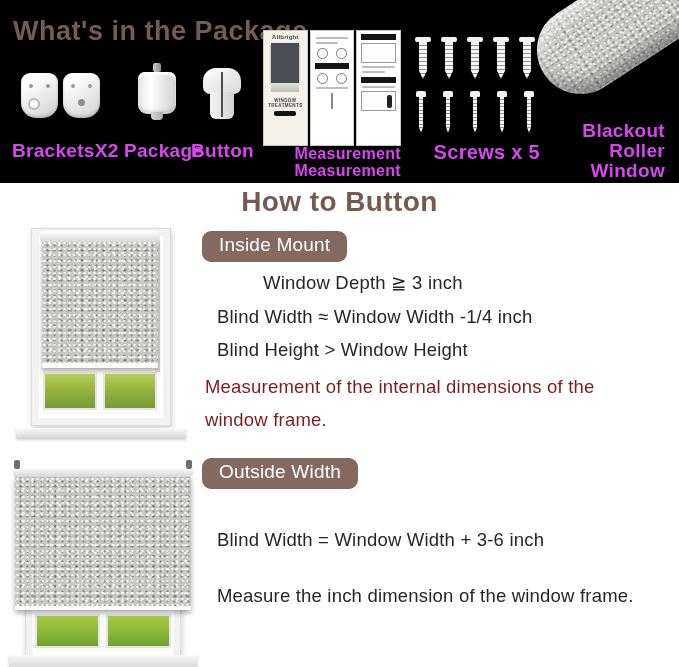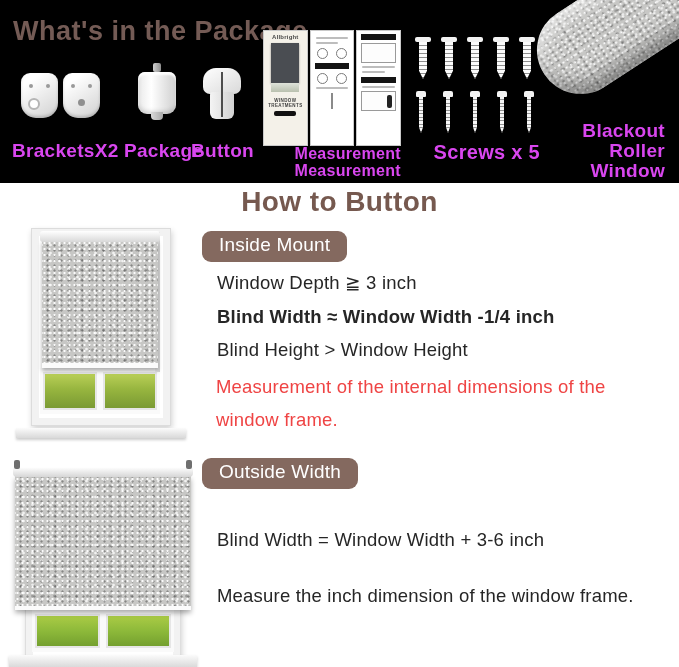--- a/index.html
+++ b/index.html
@@ -86,21 +86,21 @@
                 box-shadow:inset 0 10px 14px rgba(255,255,255,.55), inset 0 -12px 16px rgba(0,0,0,.35), 0 3px 6px rgba(0,0,0,.5); }
 
   
   .measure-title { position:absolute; left:0; top:186px; width:100%; text-align:center;
                    font-size:28px; font-weight:600; color:#76594f; letter-spacing:.4px; }
   .badge { position:absolute; left:190px; background:#84695f; color:#fff; font-size:19px; font-weight:500;
            padding:3px 17px 6px; border-radius:9px; letter-spacing:.2px;margin-left:12px; }
   .badge.inside { top:231px; }
   .badge.outside { top:458px; }
   .mline { position:absolute; left:217px; font-size:18.5px; color:#262626; letter-spacing:.2px; white-space:nowrap; }
-  .mnote { position:absolute; left:216px; font-size:18.5px; color:#ef4444; letter-spacing:.2px; line-height:33px; width:450px; }
+  .mnote { position:absolute; left:205px; font-size:18.5px; color:#7f1d1d; letter-spacing:.2px; line-height:33px; width:450px; }
 
   
   .fig-inside { position:absolute; left:12px; top:222px; width:178px; height:226px; background:#fff; }
   .if-frame { position:absolute; left:19px; top:6px; width:140px; height:198px; background:#fff;
               border:1px solid #dcdcdc; box-shadow:inset 0 0 0 7px #f2f2f2, 1px 3px 6px rgba(0,0,0,.18); }
   .if-roll { position:absolute; left:9px; top:9px; width:120px; height:11px; background:linear-gradient(180deg,#ffffff,#d8d8d8);
              border-radius:3px; z-index:4; }
   .if-rail { position:absolute; right:12px; top:10px; width:5px; height:140px; background:linear-gradient(90deg,#eee,#cfcfcf); z-index:3; }
   .if-fabric { position:absolute; left:11px; top:18px; width:116px; height:128px; z-index:3;
                border-bottom:5px solid #fbfbfb; box-shadow:0 3px 4px rgba(0,0,0,.3); }
@@ -262,22 +262,22 @@
     <div class="if-rail" style="right:30px;"></div>
     <div class="if-fabric fabric" style="left:30px;"></div>
     <div class="if-lower" style="left:28px;">
       <div class="pane"></div>
       <div class="pane"></div>
     </div>
     <div class="if-sill"></div>
   </div>
 
   <div class="badge inside">Inside Mount</div>
-  <div class="mline" style="top:272px;">Window Depth ≧ 3 inch</div>
-  <div class="mline" style="top:306px;font-weight:bold;">Blind Width ≈ Window Width -1/4 inch</div>
+  <div class="mline" style="top:272px;margin-left:46px;">Window Depth ≧ 3 inch</div>
+  <div class="mline" style="top:306px;">Blind Width ≈ Window Width -1/4 inch</div>
   <div class="mline" style="top:339px;">Blind Height &gt; Window Height</div>
   <div class="mnote" style="top:370px;">Measurement of the internal dimensions of the window frame.</div>
 
   <div class="fig-outside">
     <div class="of-frame"></div>
     <div class="of-cassette"></div>
     <div class="of-fabric fabric"></div>
     <div class="of-lower">
       <div class="pane"></div>
       <div class="pane"></div>

